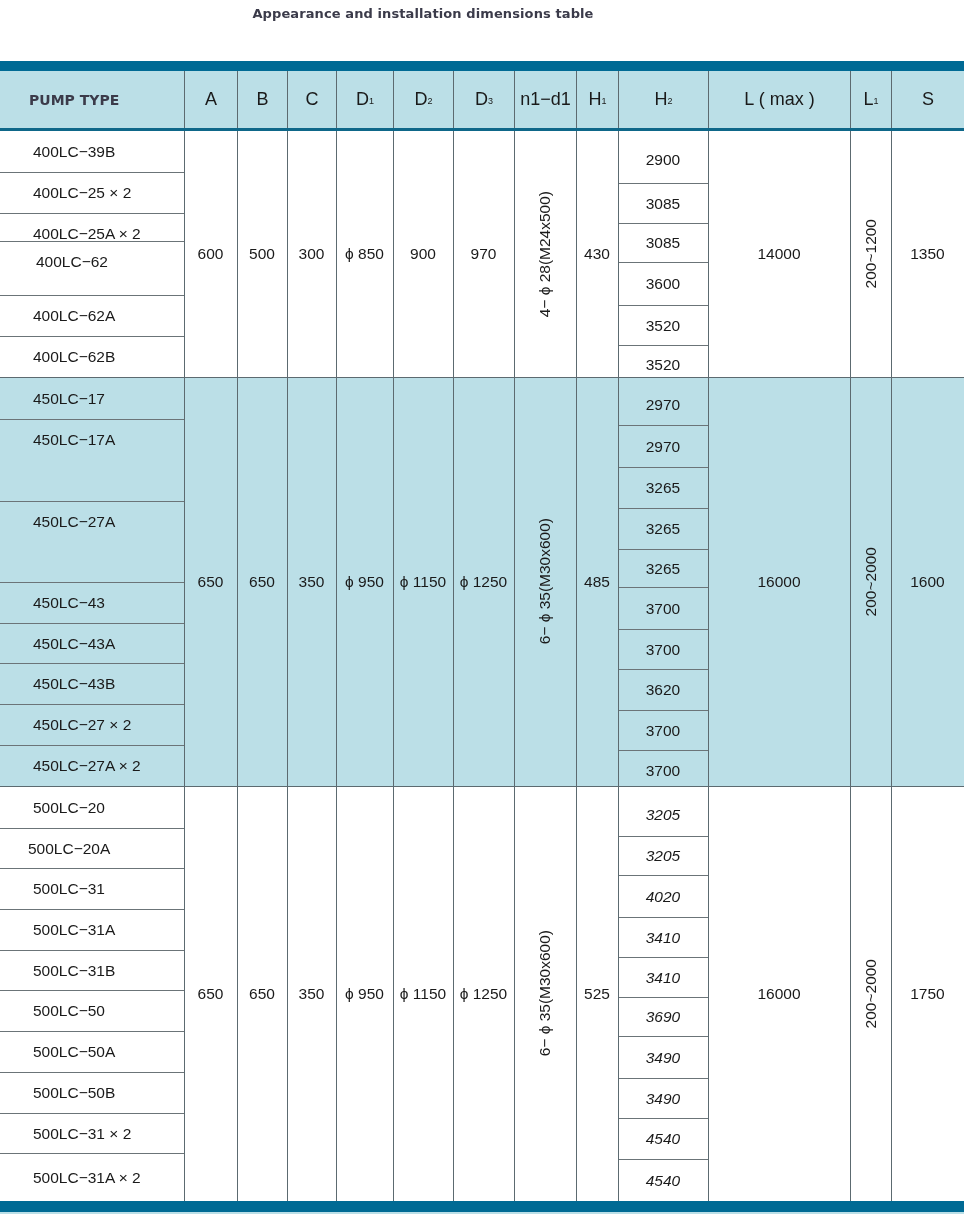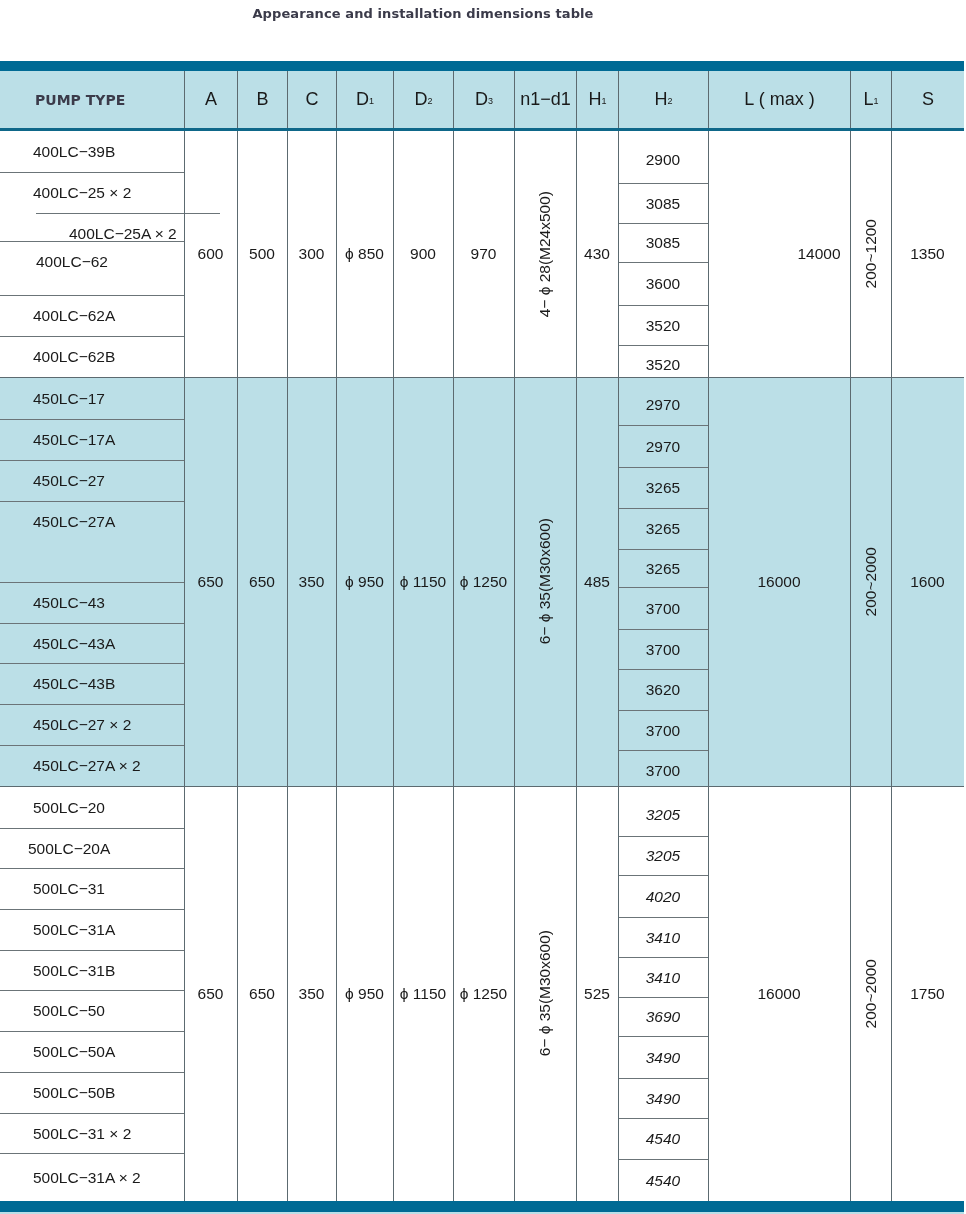--- a/index.html
+++ b/index.html
@@ -26,21 +26,21 @@
   .bottomline{position:absolute;left:0;top:1212px;width:964px;height:2px;background:#bbdfe7;}
 </style>
 </head>
 <body>
 
 <div class="title">Appearance and installation dimensions table</div>
 
 <div class="topbar"></div>
 
 <div class="header">
-  <div class="hcell first" style="left:6px;width:184px;">PUMP TYPE</div>
+  <div class="hcell first" style="left:0;width:184px;">PUMP TYPE</div>
   <div class="hcell" style="left:184px;width:53px;">A</div>
   <div class="hcell" style="left:237px;width:50px;">B</div>
   <div class="hcell" style="left:287px;width:49px;">C</div>
   <div class="hcell" style="left:336px;width:57px;">
       <span>D</span>
       <sub>1</sub>
     </div>
   <div class="hcell" style="left:393px;width:60px;">
       <span>D</span>
       <sub>2</sub>
@@ -63,21 +63,21 @@
       <span>L</span>
       <sub>1</sub>
     </div>
   <div class="hcell" style="left:891px;width:73px;">S</div>
 </div>
 <div class="header-line"></div>
 
 <div class="section" style="top:131px;height:246px;">
   <div class="row first" style="top:0;height:41px;">400LC−39B</div>
   <div class="row" style="top:41px;height:41px;">400LC−25 × 2</div>
-  <div class="row" style="top:82px;height:41px;margin-left:36px;">400LC−25A × 2</div>
+  <div class="row" style="top:82px;height:41px;">400LC−25A × 2</div>
   <div class="row" style="top:110px;height:41px;padding-left:36px;">400LC−62</div>
   <div class="row" style="top:164px;height:41px;">400LC−62A</div>
   <div class="row" style="top:205px;height:41px;">400LC−62B</div>
 
   <div class="cell" style="left:184px;width:53px;">600</div>
   <div class="cell" style="left:237px;width:50px;">500</div>
   <div class="cell" style="left:287px;width:49px;">300</div>
   <div class="cell" style="left:336px;width:57px;">ϕ 850</div>
   <div class="cell" style="left:393px;width:60px;">900</div>
   <div class="cell" style="left:453px;width:61px;">970</div>
@@ -86,21 +86,21 @@
     </div>
   <div class="cell" style="left:576px;width:42px;">430</div>
   <div class="h2col" style="left:618px;width:90px;">
     <div class="h2cell first" style="top:0;height:52px;padding-top:6px;">2900</div>
     <div class="h2cell" style="top:52px;height:40px;">3085</div>
     <div class="h2cell" style="top:92px;height:39px;">3085</div>
     <div class="h2cell" style="top:131px;height:43px;">3600</div>
     <div class="h2cell" style="top:174px;height:40px;">3520</div>
     <div class="h2cell" style="top:214px;height:32px;padding-top:6px;">3520</div>
   </div>
-  <div class="cell" style="left:708px;width:142px;padding-left:40px;">14000</div>
+  <div class="cell" style="left:708px;width:142px;">14000</div>
   <div class="cell" style="left:850px;width:41px;">
       <span class="vert">200~1200</span>
     </div>
   <div class="cell" style="left:891px;width:73px;">1350</div>
 
   <div class="vline" style="left:184px;"></div>
   <div class="vline" style="left:237px;"></div>
   <div class="vline" style="left:287px;"></div>
   <div class="vline" style="left:336px;"></div>
   <div class="vline" style="left:393px;"></div>
@@ -110,21 +110,20 @@
   <div class="vline" style="left:618px;"></div>
   <div class="vline" style="left:708px;"></div>
   <div class="vline" style="left:850px;"></div>
   <div class="vline" style="left:891px;"></div>
 </div>
 
 <div class="section blue" style="top:377px;height:409px;">
   <div class="hsep" style="top:0;"></div>
   <div class="row first" style="top:1px;height:41px;">450LC−17</div>
   <div class="row" style="top:42px;height:41px;">450LC−17A</div>
-  <div class="row" style="top:83px;height:41px;">450LC−27</div>
   <div class="row" style="top:124px;height:40px;">450LC−27A</div>
   <div class="row" style="top:205px;height:41px;">450LC−43</div>
   <div class="row" style="top:246px;height:40px;">450LC−43A</div>
   <div class="row" style="top:286px;height:41px;">450LC−43B</div>
   <div class="row" style="top:327px;height:41px;">450LC−27 × 2</div>
   <div class="row" style="top:368px;height:41px;">450LC−27A × 2</div>
 
   <div class="cell" style="left:184px;width:53px;">650</div>
   <div class="cell" style="left:237px;width:50px;">650</div>
   <div class="cell" style="left:287px;width:49px;">350</div>

